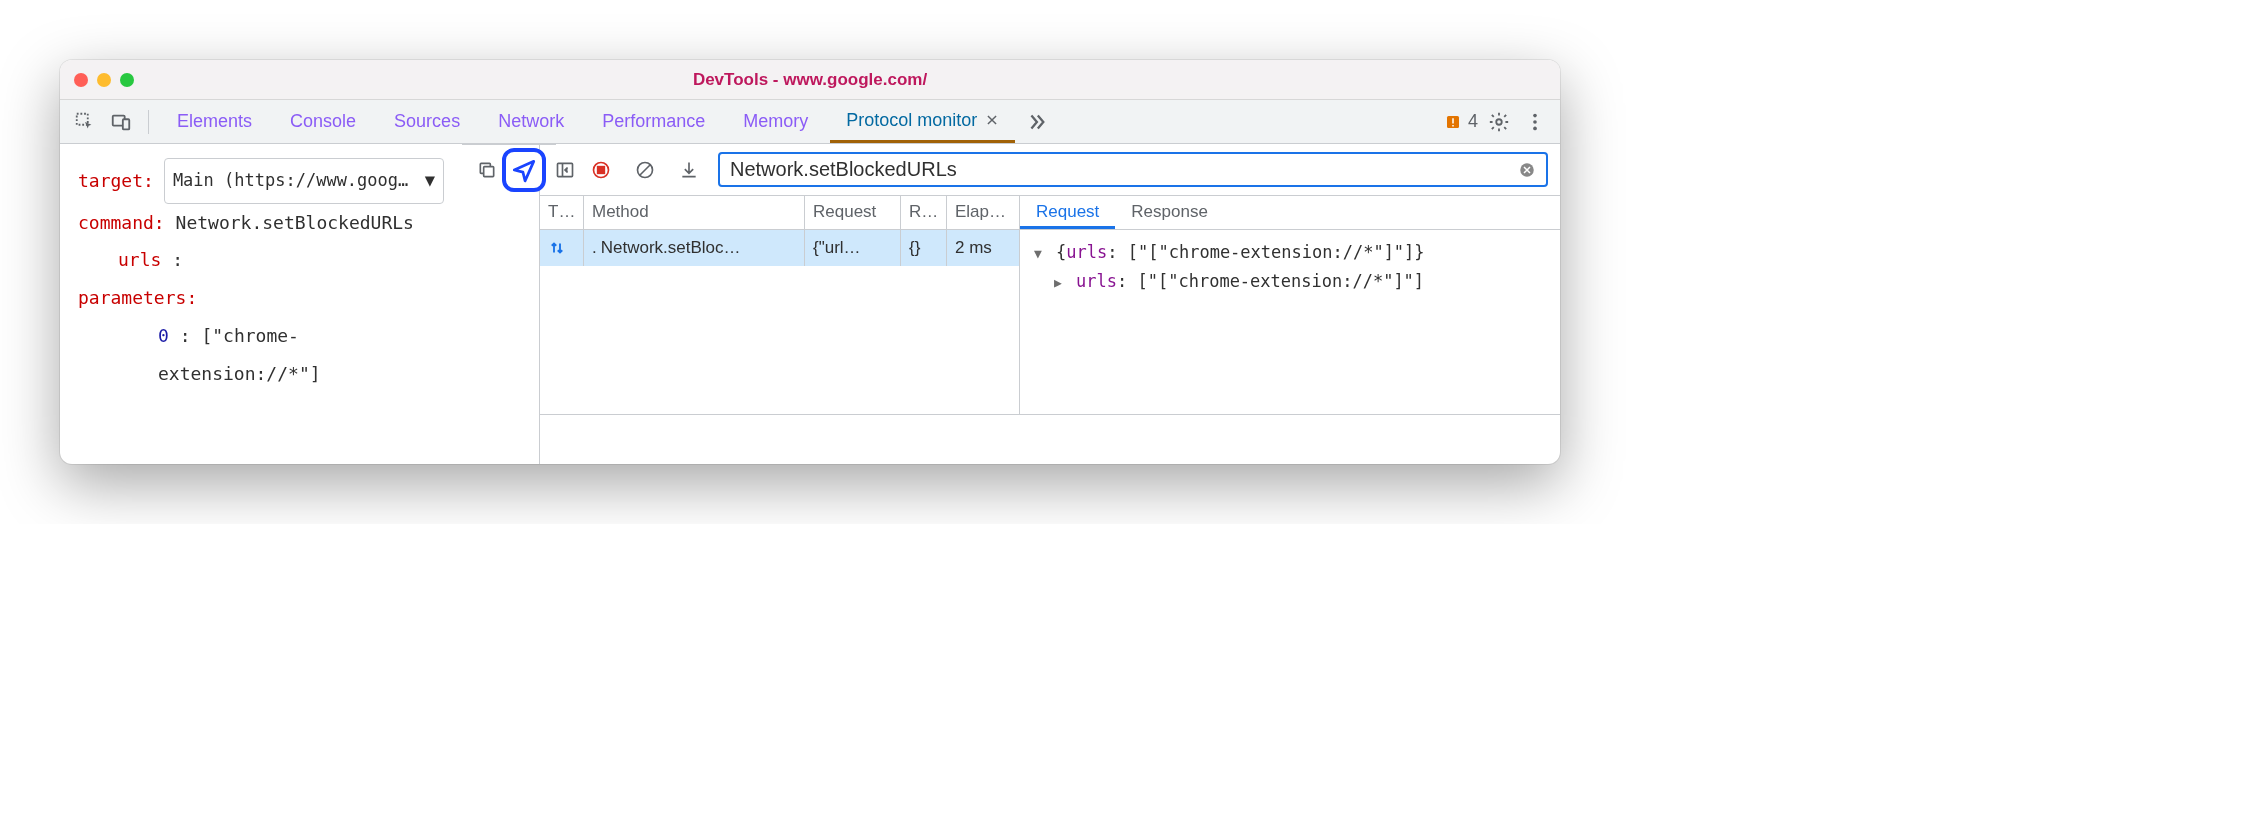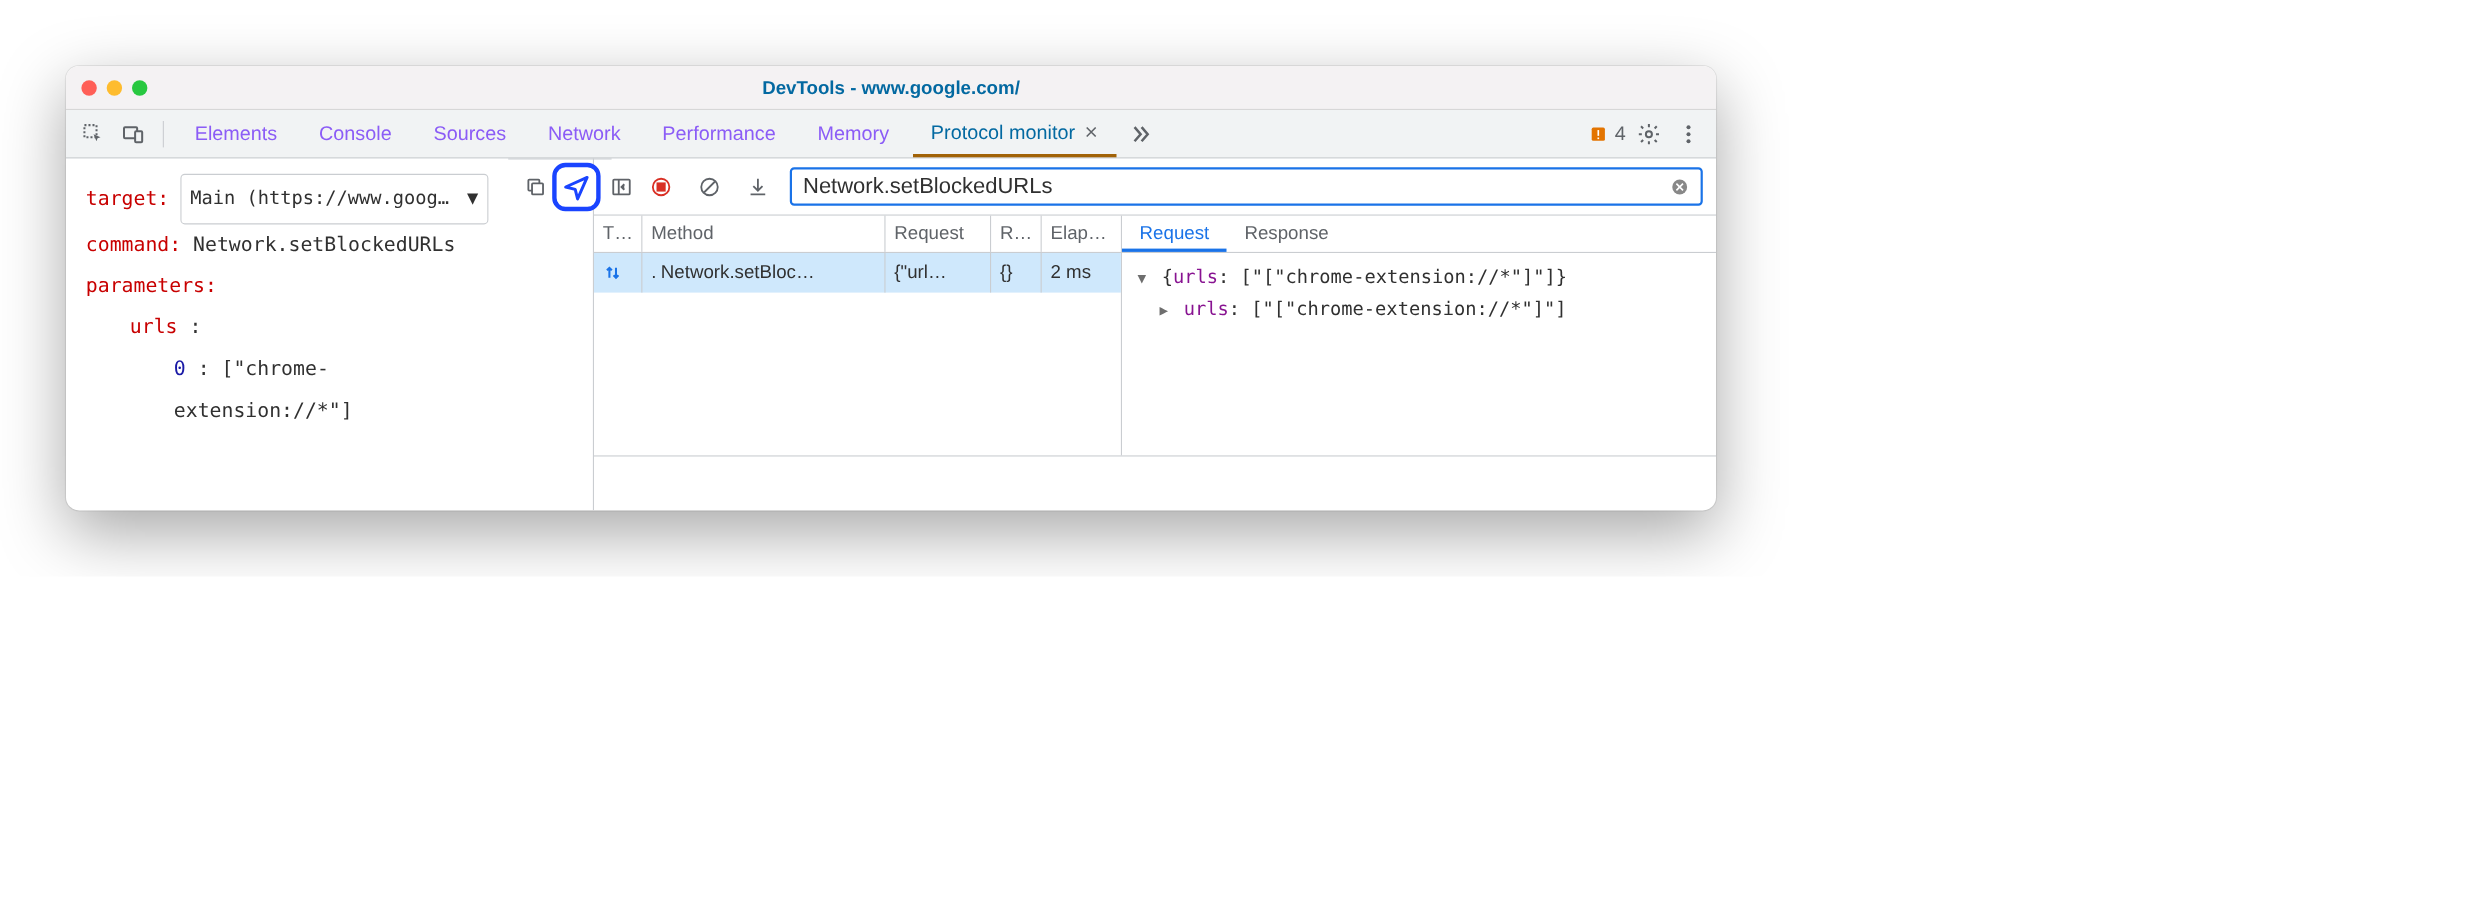--- a/index.html
+++ b/index.html
@@ -26,21 +26,21 @@
   border-bottom: 1px solid #d7d7d7;
   position: relative;
 }
 .traffic { display: flex; gap: 9px; }
 .tl { width: 14px; height: 14px; border-radius: 50%; }
 .red { background: #ff5f57; }
 .yellow { background: #febc2e; }
 .green { background: #28c840; }
 .title-text {
   position: absolute; left: 0; right: 0; text-align: center;
-  font-size: 17px; font-weight: 600; color: #0369a1;
+  font-size: 17px; font-weight: 600; color: #be185d;
   pointer-events: none;
 }
 .tab-bar {
   display: flex; align-items: center;
   background: #f1f3f4;
   border-bottom: 1px solid #cacdd1;
   height: 44px;
   padding: 0 10px;
   gap: 6px;
 }
@@ -231,26 +231,26 @@
           <span class="key-red"><span>target</span>:</span>
           <div class="target-select">
             <span>Main (https://www.goog…</span>
             <span>▼</span>
           </div>
         </div>
         <div>
           <span class="key-red"><span>command</span>:</span>
           <span class="mono-val">Network.setBlockedURLs</span>
         </div>
-        <div>
-          <span class="key-red"><span>parameters</span>:</span>
-        </div>
         <div style="padding-left: 40px;">
           <span class="key-red">urls</span>
           <span>:</span>
+        </div>
+        <div>
+          <span class="key-red"><span>parameters</span>:</span>
         </div>
         <div style="padding-left: 80px;">
           <span class="idx-blue">0</span>
           <span> : </span>
           <span class="mono-val">["chrome-extension://*"]</span>
         </div>
       </div>
       <div class="left-footer">
         <div class="tool-icon">
           <svg width="20" height="20" viewBox="0 0 24 24" fill="none" stroke="#5f6368" stroke-width="2">

